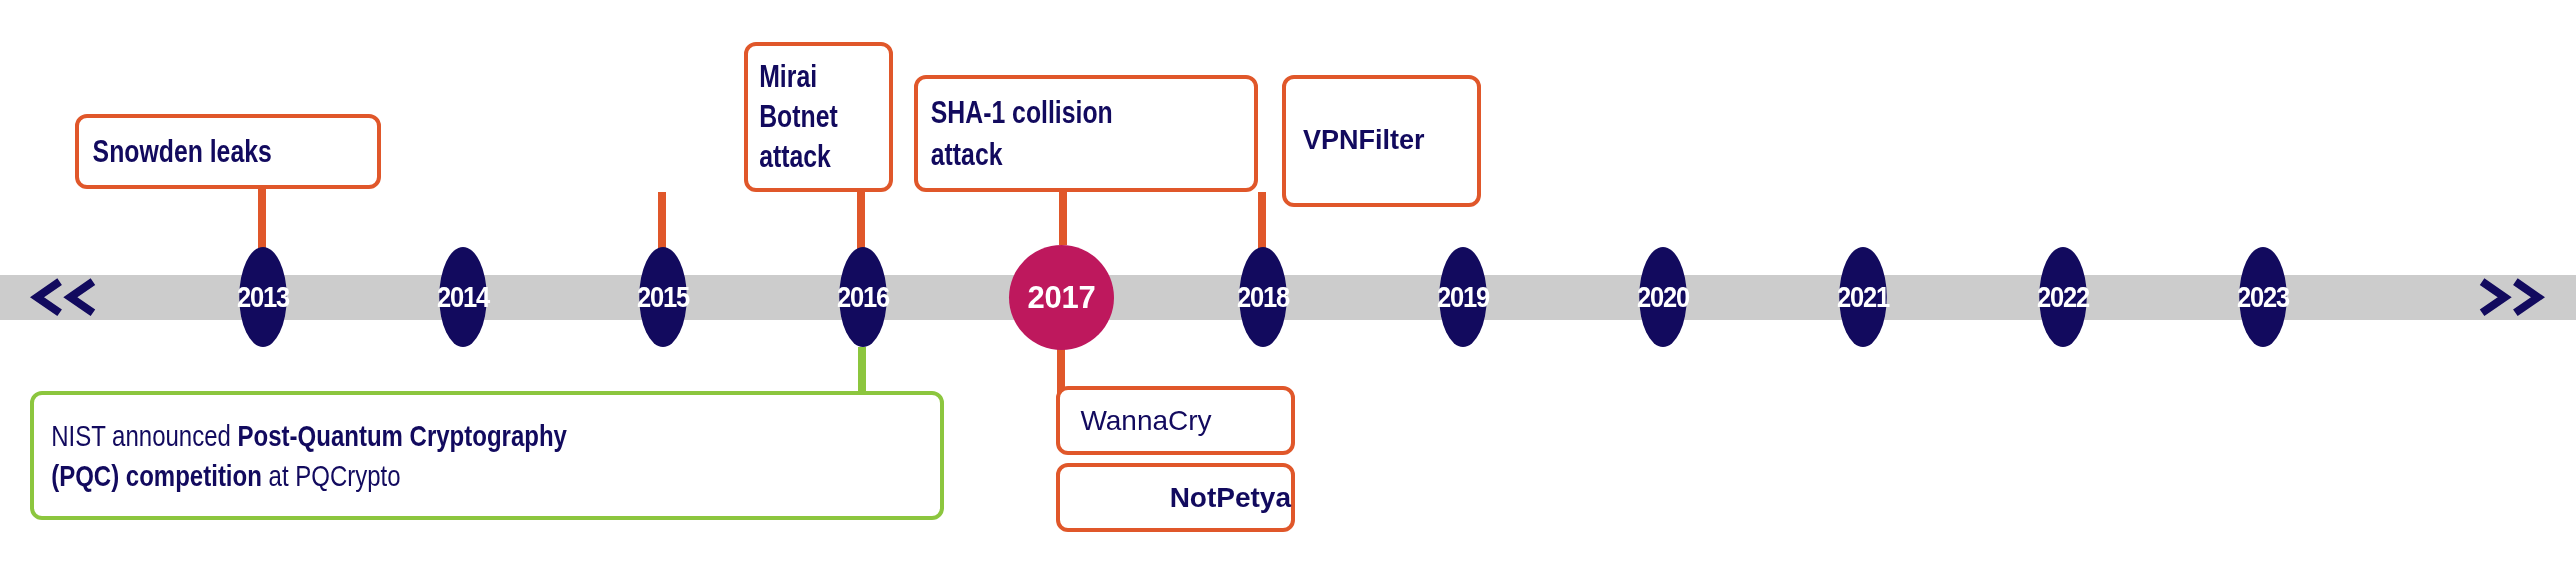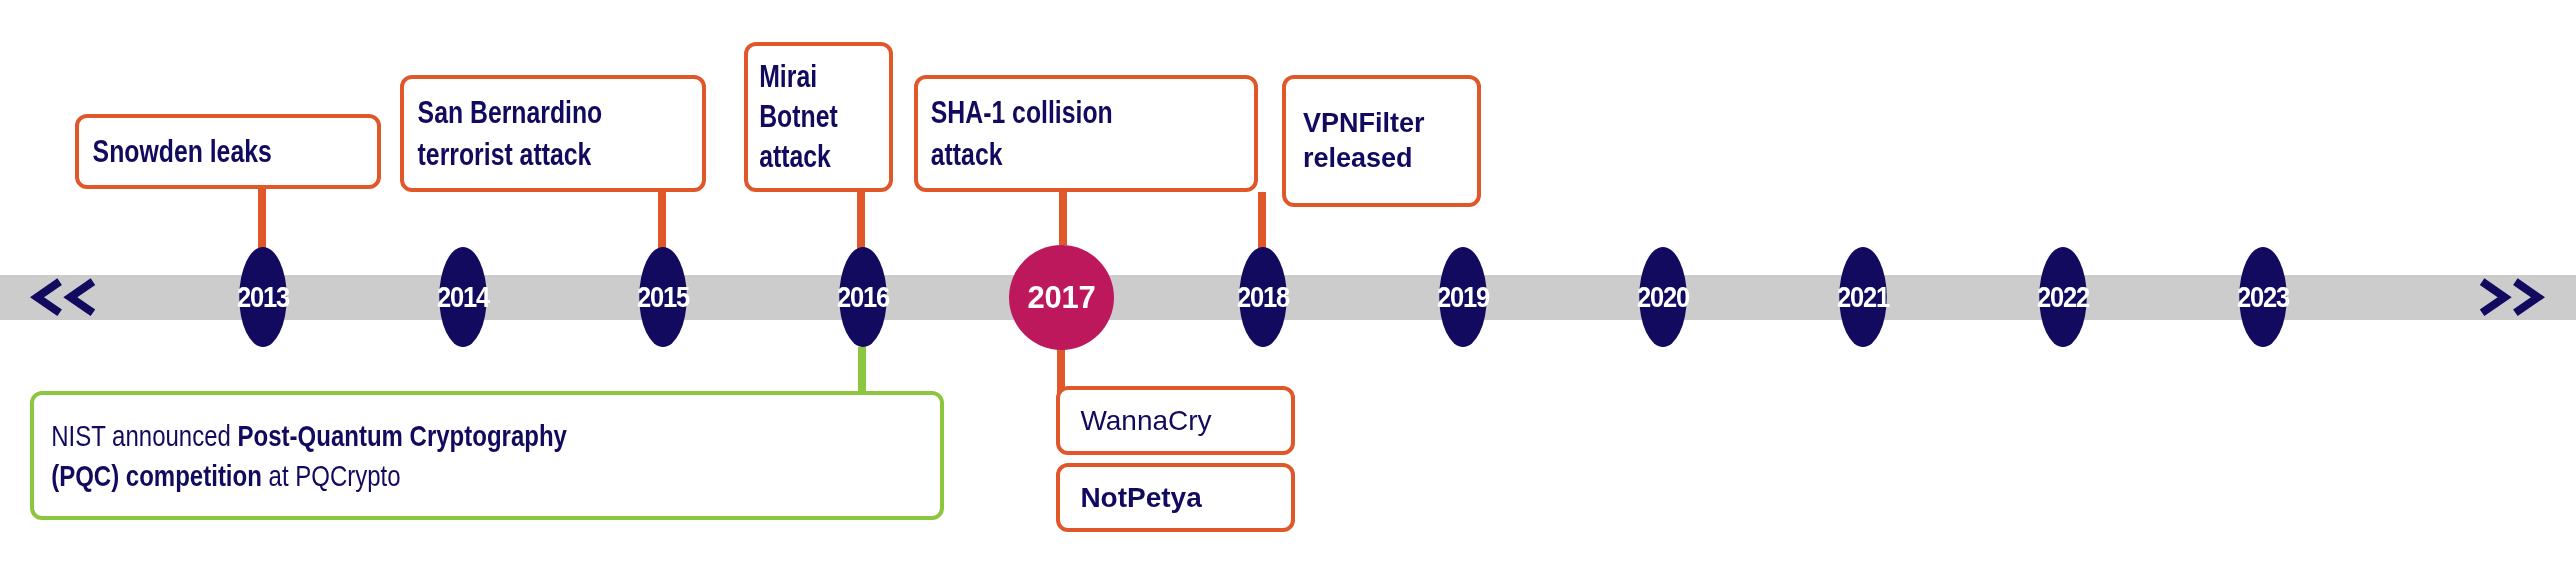--- a/index.html
+++ b/index.html
@@ -101,21 +101,21 @@
   #box-vpnfilter{left:1282px;top:75px;width:199px;height:132px;}
   #box-vpnfilter .line{font-size:27px;padding-left:17px;line-height:1.3;font-weight:bold;}
 
   #box-nist{left:30px;top:391px;width:914px;height:129px;}
   #box-nist .line{font-size:30px;padding-left:21.5px;line-height:1.32;}
 
   #box-wannacry{left:1056px;top:386px;width:239px;height:69px;}
   #box-wannacry .line{font-size:28px;padding-left:20.4px;line-height:1.0;font-weight:normal;}
 
   #box-notpetya{left:1056px;top:463px;width:239px;height:69px;}
-  #box-notpetya .line{font-size:28px;padding-left:20.4px;line-height:1.0;font-weight:bold;}
+  #box-notpetya .line{font-size:28px;padding-left:20.4px;line-height:1.0;font-weight:bold;text-align:right;}
 
   .b{font-weight:bold;}
   .n{font-weight:normal;}
 </style>
 </head>
 <body>
 
 <div id="stage">
 
   <div class="rail"></div>
@@ -181,39 +181,34 @@
     <span class="ylabel">2022</span>
   </div>
   <div class="year normal" style="left:2236px;top:247px;">
     <span class="ylabel">2023</span>
   </div>
 
   <div class="box" id="box-snowden">
     <span class="line cond">Snowden leaks</span>
   </div>
 
-  <div class="box" id="box-sanbern">
-    <span class="line cond">San Bernardino</span>
-    <span class="line cond">terrorist attack</span>
-  </div>
 
   <div class="box" id="box-mirai">
     <span class="line cond">Mirai</span>
     <span class="line cond">Botnet</span>
     <span class="line cond">attack</span>
   </div>
 
   <div class="box" id="box-sha1">
     <span class="line cond">SHA-1 collision</span>
     <span class="line cond">attack</span>
   </div>
 
   <div class="box" id="box-vpnfilter">
     <span class="line wide">VPNFilter</span>
-    <span class="line wide">released</span>
   </div>
 
   <div class="box green" id="box-nist">
     <span class="line cond"><span class="n">NIST announced </span><span class="b">Post-Quantum Cryptography</span></span>
     <span class="line cond"><span class="b">(PQC) competition</span><span class="n"> at PQCrypto</span></span>
   </div>
 
   <div class="box" id="box-wannacry">
     <span class="line wide">WannaCry</span>
   </div>

